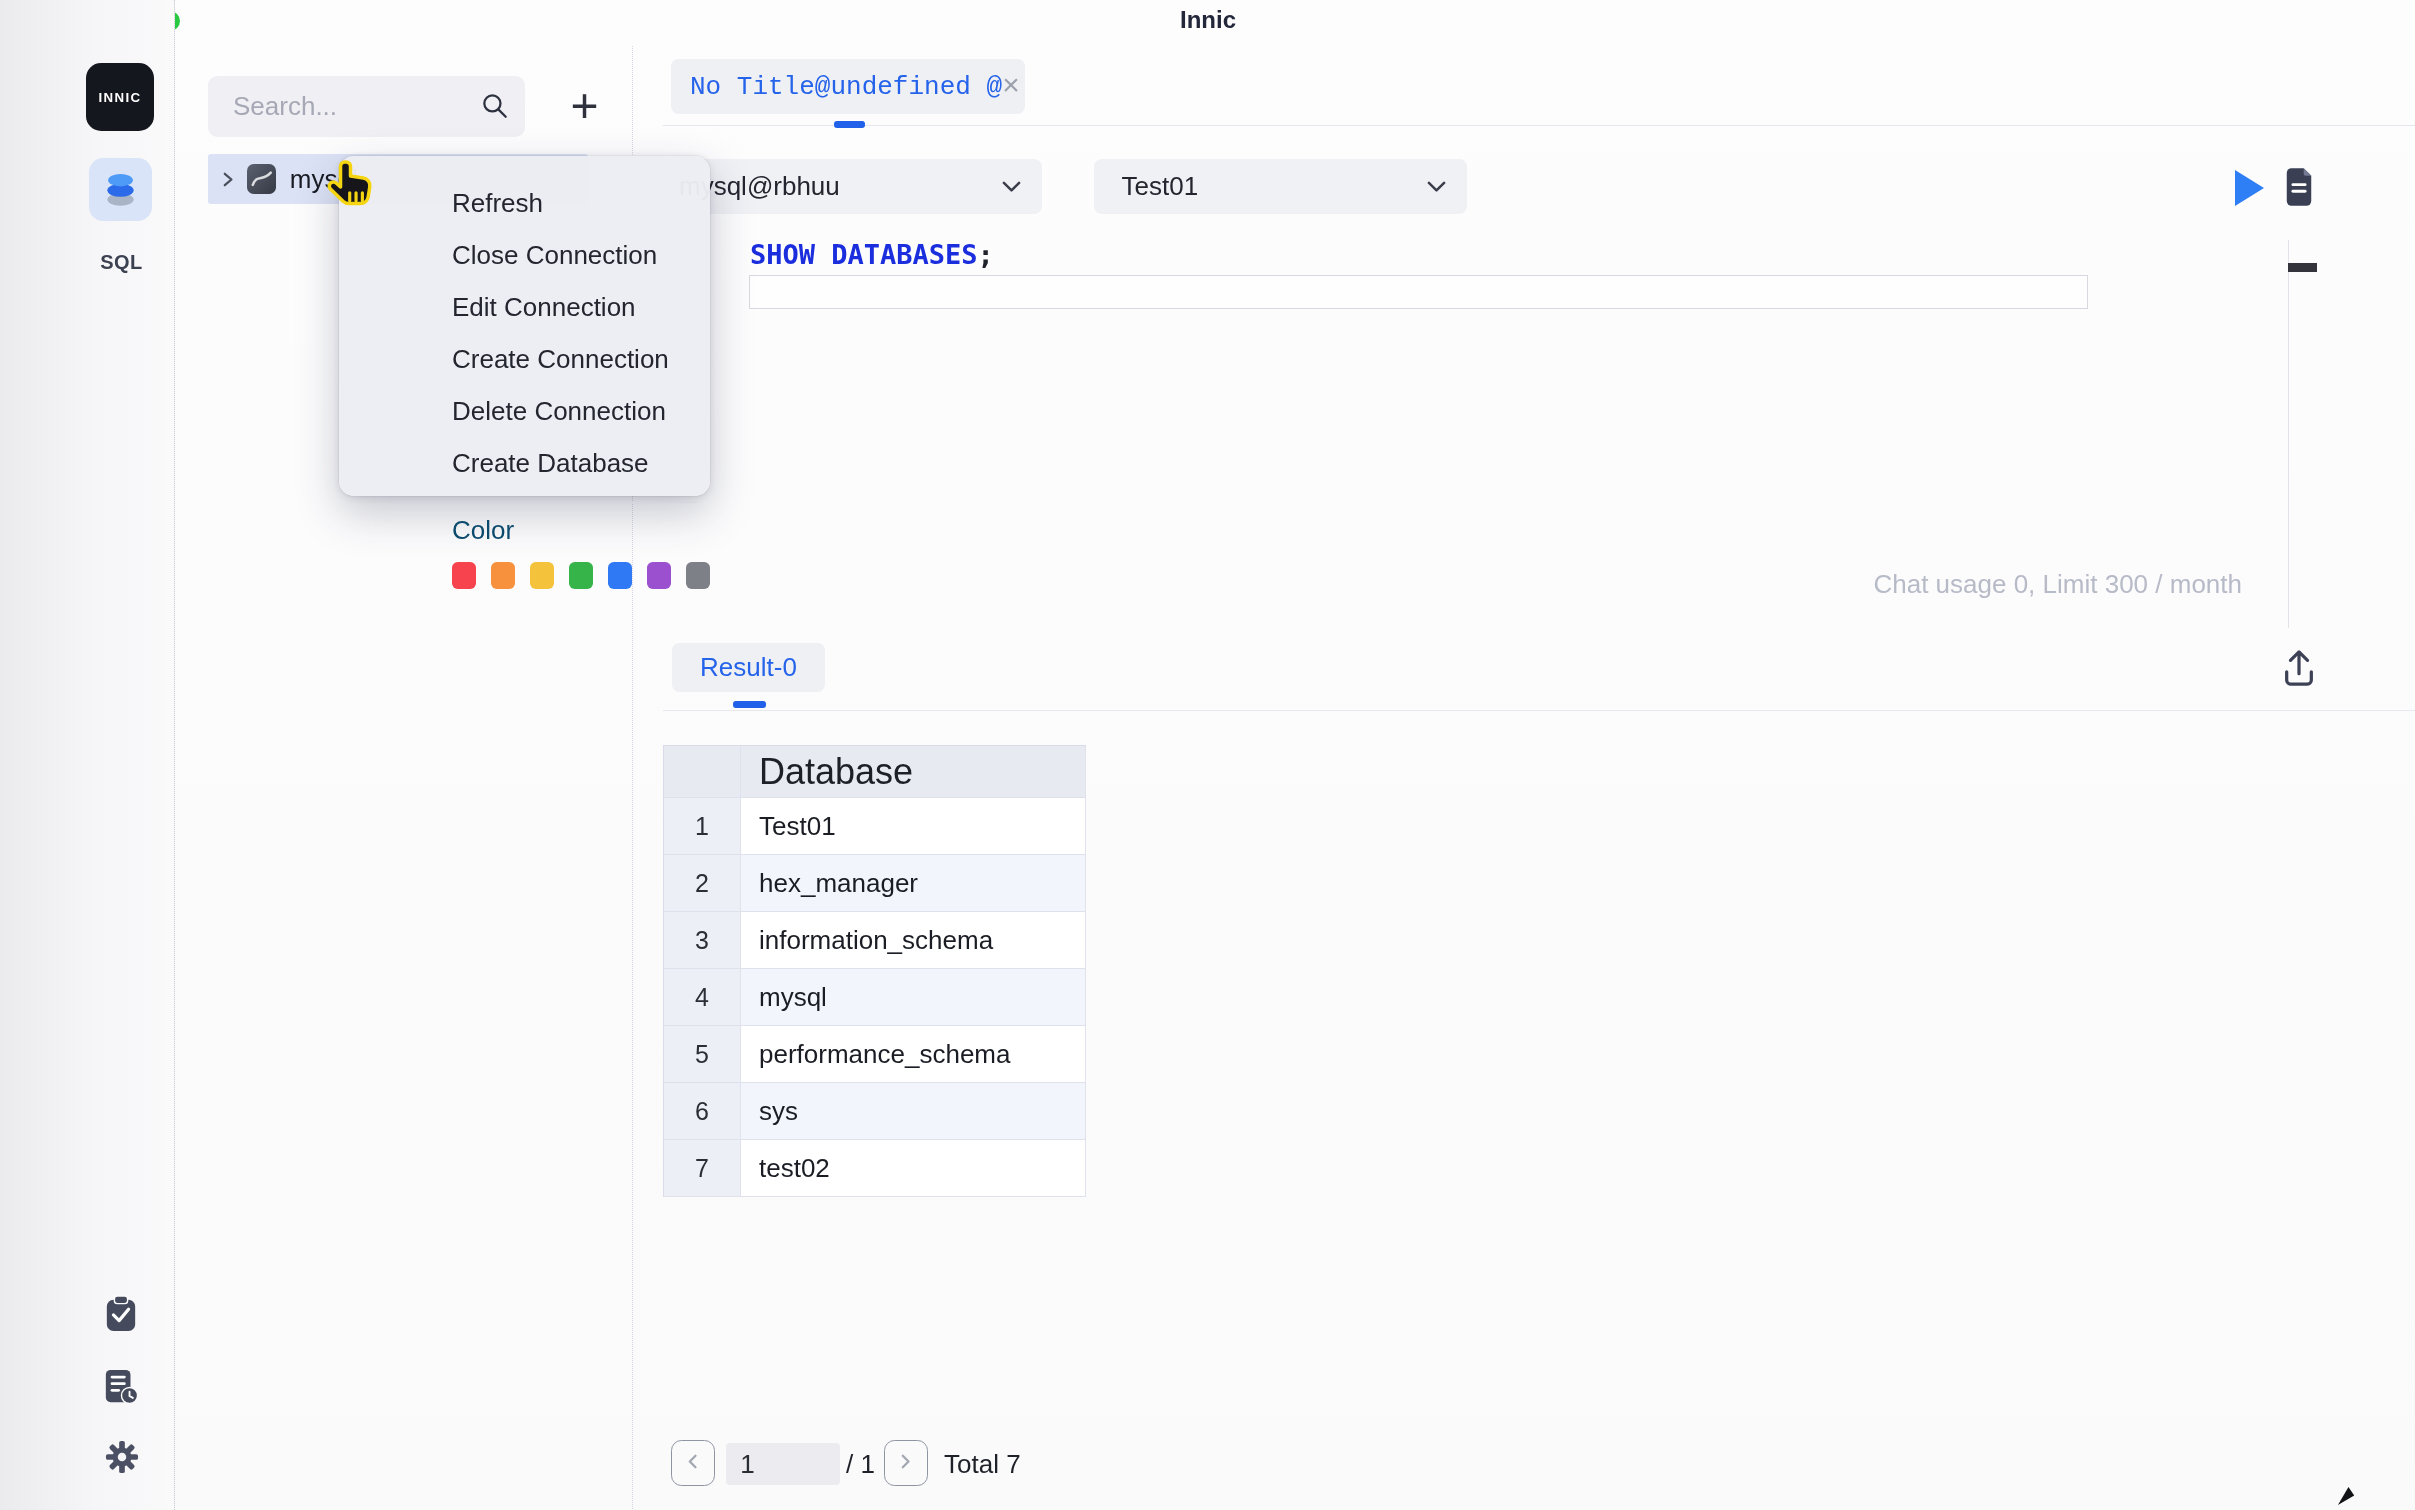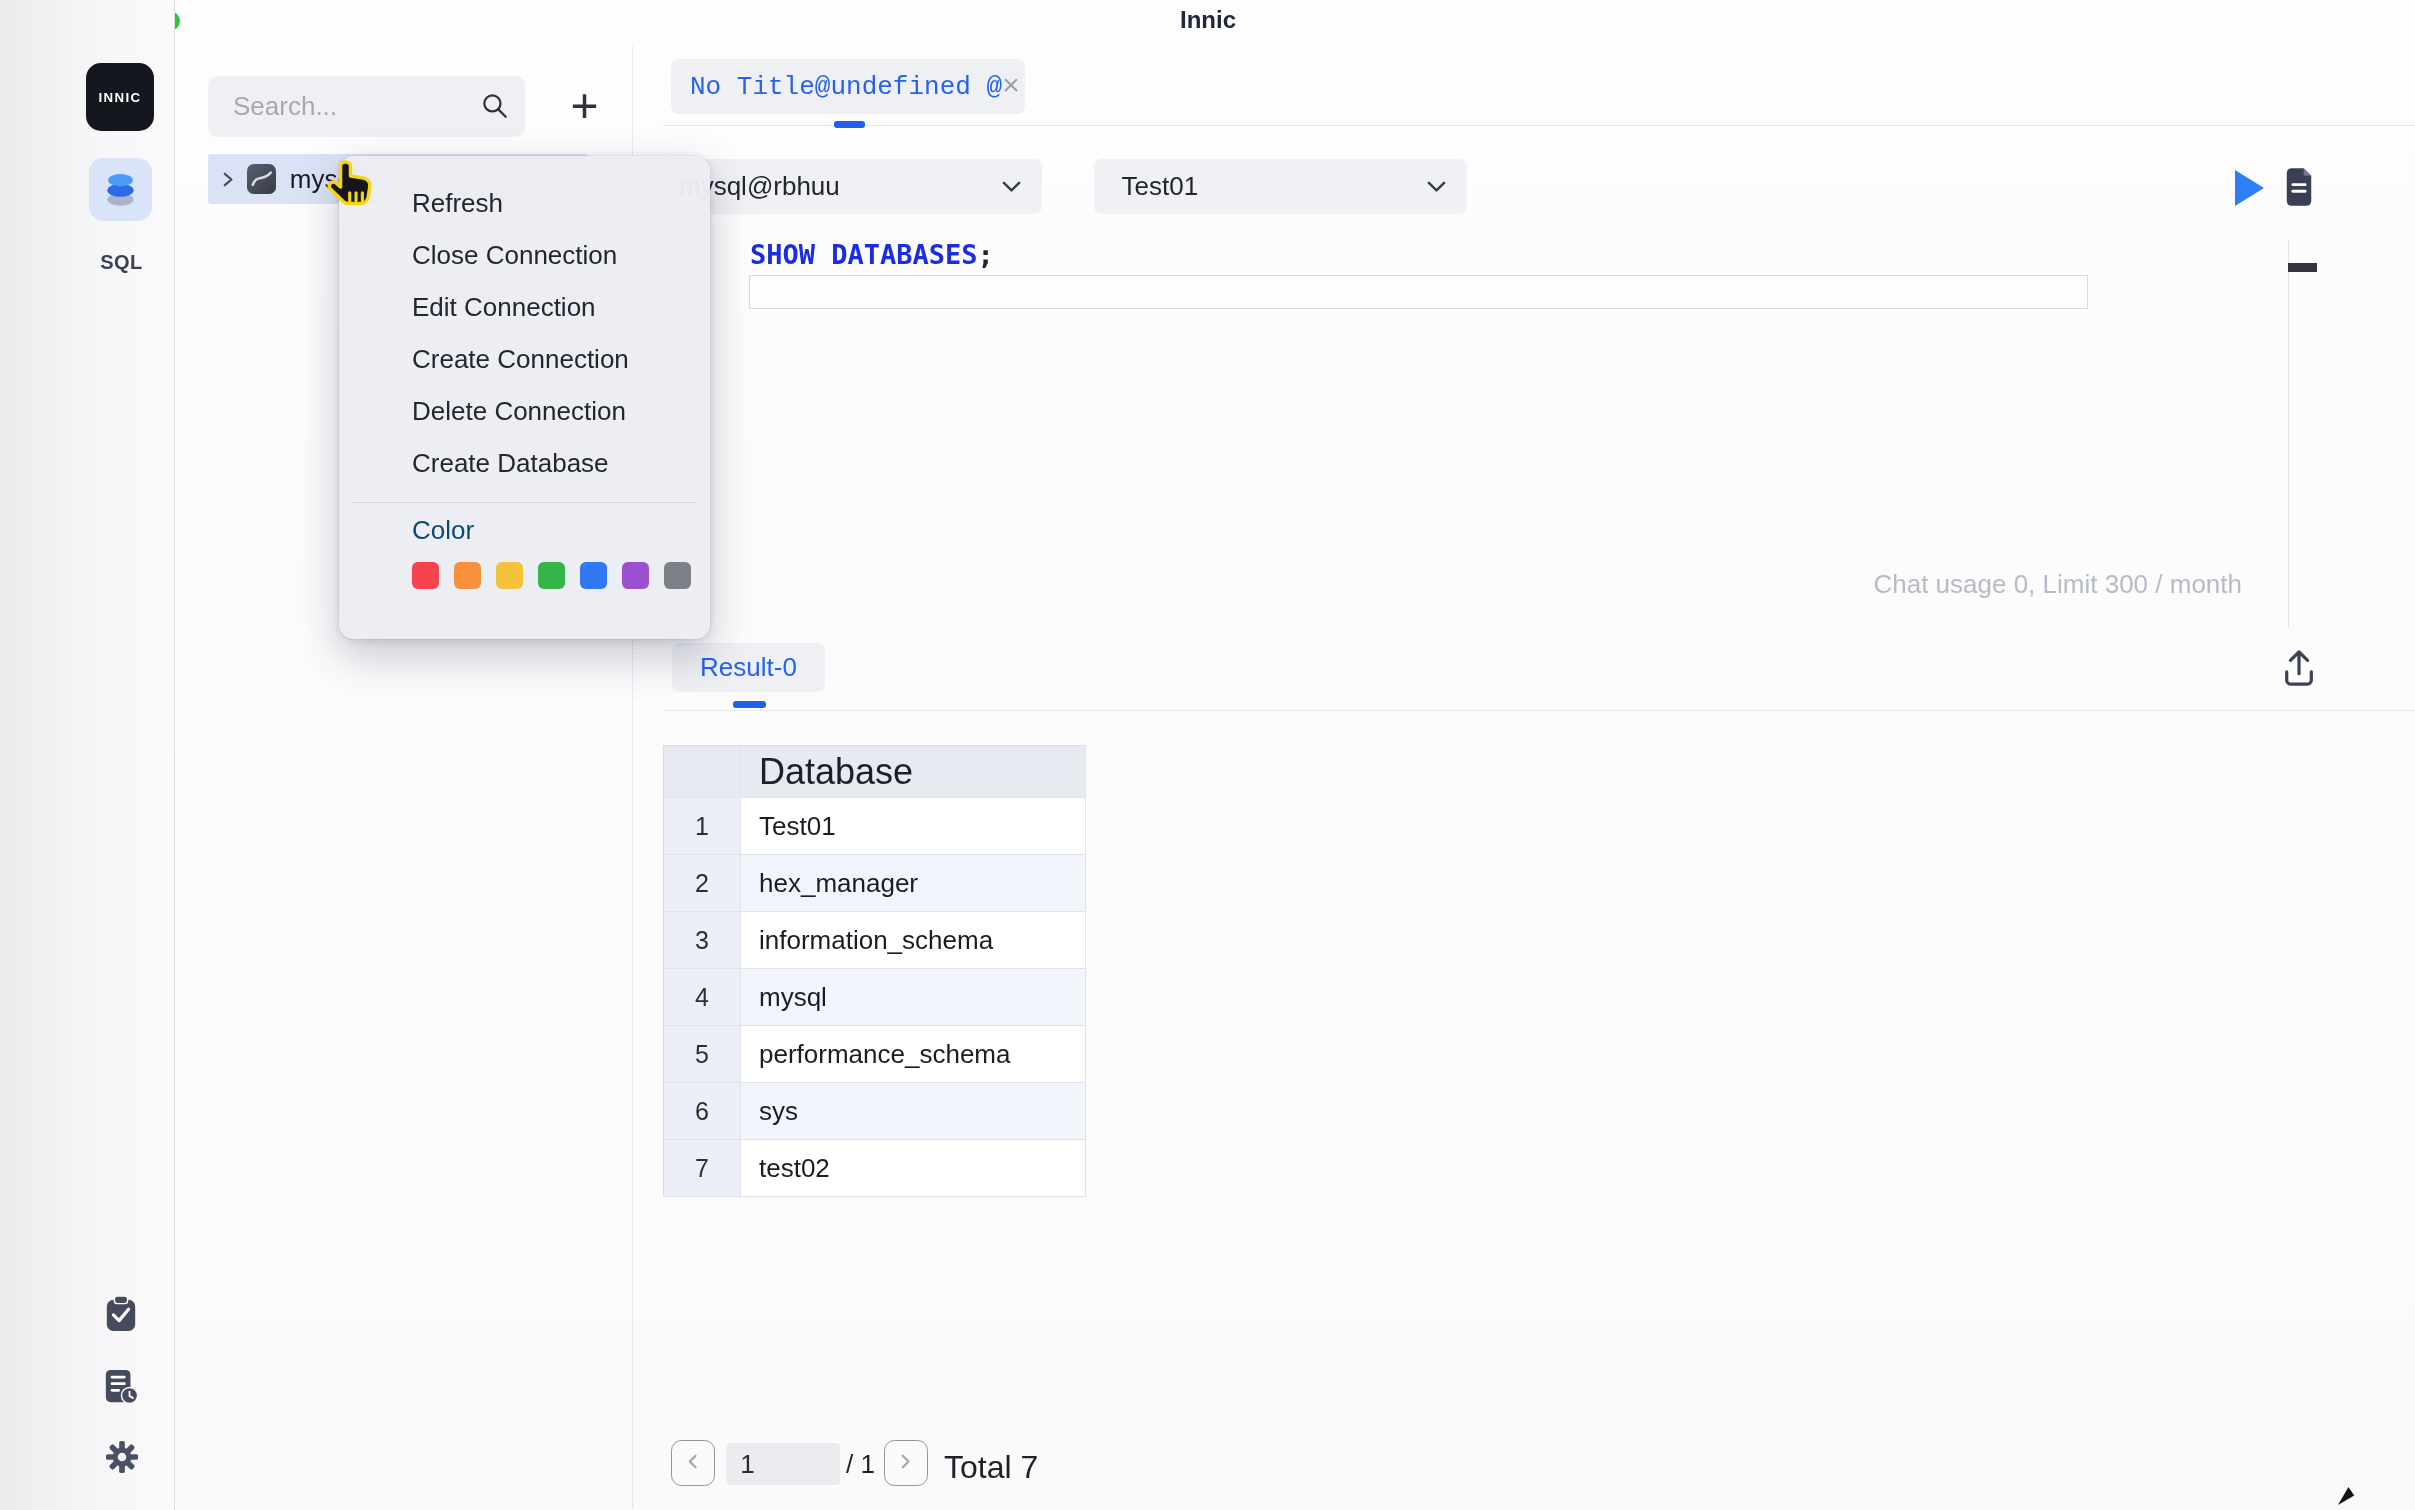--- a/index.html
+++ b/index.html
@@ -38,24 +38,24 @@
   .add-btn{left:557px;top:78px;width:55px;height:57px;text-align:center;line-height:55px;
     font-size:48px;font-weight:300;color:#2f323c;cursor:default;}
   .conn-row{left:208px;top:154px;width:380px;height:50px;background:#dce2f5;border-radius:2.9px;
     display:flex;align-items:center;z-index:5;}
   .conn-chevron{margin-left:13.3px;display:flex;}
   .mysql-ico{margin-left:12.4px;width:29.5px;height:29.5px;border-radius:6.7px;
     background:linear-gradient(135deg,#5b6070,#363a45);display:flex;align-items:center;justify-content:center;}
   .conn-label{margin-left:13.3px;font-size:26px;color:#191b24;white-space:nowrap;}
 
   
-  .ctx-menu{left:339px;top:156px;width:371px;height:483px;background:rgba(236,237,243,.97);
+  .ctx-menu{left:339px;top:156px;width:371px;height:340px;background:rgba(236,237,243,.97);
     border-radius:15px;z-index:40;
     box-shadow:0 17px 43px rgba(40,44,70,.25),0 1.9px 7.6px rgba(40,44,70,.12),0 0 0 1px rgba(0,0,0,.04);
-    padding-top:21px;box-sizing:border-box;}
+    padding-top:21px;box-sizing:border-box;padding-left:40px;}
   .ctx-item{height:52px;line-height:52px;padding-left:73px;font-size:26px;color:#23262f;white-space:nowrap;}
   .ctx-divider{margin:13.3px 13.3px 0 13.3px;height:1px;background:#d3d5e0;}
   .ctx-color-label{margin-top:11.4px;padding-left:73px;font-size:26px;color:#0c4a6e;}
   .swatch-row{margin-top:16px;padding-left:73px;display:flex;gap:15px;}
   .swatch{width:27px;height:27px;border-radius:5.7px;}
   .cursor-hand{left:325px;top:158px;z-index:50;}
 
   
   .tabbar-border{left:663px;top:125px;width:1753px;height:0;border-top:1px solid #e6e7ee;}
   .editor-tab{left:671px;top:59px;width:354px;height:55px;background:#eff0f4;border-radius:7.6px;
@@ -97,21 +97,21 @@
   .d-row.alt .c-name{background:#f2f6fc;}
 
   
   .pg-btn{width:44px;height:46px;border:1.4px solid #8f94a1;border-radius:10.5px;background:transparent;
     display:flex;align-items:center;justify-content:center;box-sizing:border-box;}
   .pg-prev{left:671px;top:1440px;}
   .pg-next{left:884px;top:1440px;}
   .pg-input{left:726px;top:1443px;width:114px;height:42px;background:#ebebf0;border:none;border-radius:3.8px;
     padding-left:14.3px;font-size:26px;color:#2a2c34;font-family:"Liberation Sans",sans-serif;box-sizing:border-box;outline:none;}
   .pg-of{left:846px;top:1449px;font-size:26px;color:#1f2129;}
-  .pg-total{left:944px;top:1449px;font-size:32px;color:#1f2129;}
+  .pg-total{left:944px;top:1449px;font-size:26px;color:#1f2129;}
   .corner-mark{left:2335px;top:1484px;}
 </style>
 </head>
 <body>
 
 <div class="abs traffic t-red"></div>
 <div class="abs traffic t-yellow"></div>
 <div class="abs traffic t-green"></div>
 <div class="abs win-title">Innic</div>
 

